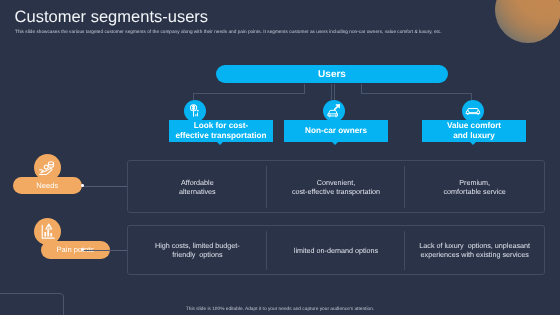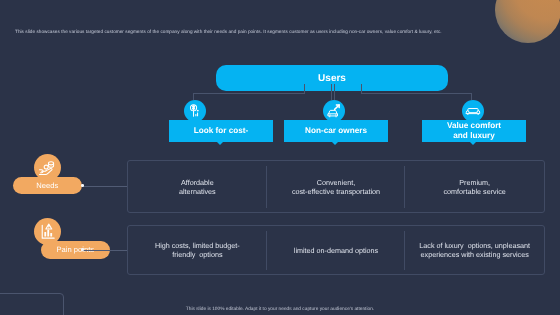--- a/index.html
+++ b/index.html
@@ -7,21 +7,21 @@
        font-family:"Liberation Sans", sans-serif;
        -webkit-font-smoothing:antialiased;text-rendering:geometricPrecision;}
   .slide{position:relative;width:560px;height:315px;background:#2b3348;overflow:hidden;transform:translateZ(0);will-change:transform;}
   .corner-circle{position:absolute;left:495px;top:-23px;width:66px;height:66px;border-radius:50%;background:radial-gradient(circle at 78% 16%, #c78a4f 0%, #bf8752 42%, #ab8157 60%, #8e7a62 74%, #6d6e6f 86%, #4c5470 95%, #3d4560 100%);}
   .title{position:absolute;left:14.6px;top:8.2px;font-size:16.5px;font-weight:400;color:#f2f4f8;letter-spacing:0px;}
   .subtitle{position:absolute;left:15px;top:28.6px;font-size:4.72px;color:#c8cddb;white-space:nowrap;letter-spacing:0.02px;}
   .footer{position:absolute;left:0;right:0;top:307px;text-align:center;font-size:4.8px;color:#c0c6d4;}
   .brm{position:absolute;left:-30px;top:293px;width:92px;height:40px;border:1px solid #4b556e;border-radius:4px;}
 
   
-  .users-bar{position:absolute;left:216px;top:65px;width:232px;height:26px;border-radius:10px;
+  .users-bar{position:absolute;left:216px;top:65px;width:232px;height:18px;border-radius:10px;
      background:#05b3f2;display:flex;align-items:center;justify-content:center;}
   .users-bar span{font-size:10px;font-weight:bold;color:#ffffff;}
   .conn{position:absolute;background:#49546d;}
   .cat{position:absolute;width:104px;height:22px;background:#05b3f2;
        display:flex;flex-direction:column;align-items:center;justify-content:center;}
   .cat span{font-size:8.2px;font-weight:bold;color:#ffffff;line-height:9.6px;text-align:center;display:block;}
   .cat span i{display:block;font-style:normal;}
   .cat .arrow{position:absolute;left:50%;top:22px;margin-left:-3.8px;width:0;height:0;
        border-left:3.8px solid transparent;border-right:3.8px solid transparent;border-top:3.6px solid #05b3f2;}
   .cicon{position:absolute;width:22px;height:22px;border-radius:50%;background:#05b3f2;
@@ -41,20 +41,21 @@
      display:flex;align-items:center;justify-content:center;}
   .bline{position:absolute;height:1px;background:#515b74;}
   .bdot{position:absolute;width:2.6px;height:2.6px;border-radius:50%;background:#f5f7fa;}
 </style>
 </head>
 <body>
 
 <div class="slide">
   <div class="corner-circle"></div>
   <div class="brm"></div>
+  <div class="title">Customer segments-users</div>
   <div class="subtitle">This slide showcases the various targeted customer segments of the company along with their needs and pain points. It segments customer as users including non-car owners, value comfort &amp; luxury, etc.</div>
   <div class="footer">This slide is 100% editable. Adapt it to your needs and capture your audience's attention.</div>
 
   <div class="users-bar">
     <span>Users</span>
   </div>
 
   <div class="conn" style="left:304px;top:84px;width:1px;height:9px;"></div>
   <div class="conn" style="left:192.5px;top:92.5px;width:112px;height:1px;"></div>
   <div class="conn" style="left:192.5px;top:92.5px;width:1px;height:7px;"></div>
@@ -75,20 +76,21 @@
       <g fill="#ffffff">
         <rect x="19.6" y="28.2" width="2.5" height="5.4" rx="0.6"></rect>
         <rect x="23.6" y="24.9" width="2.5" height="8.7" rx="0.6"></rect>
         <circle cx="25.4" cy="20.2" r="2.1"></circle>
       </g>
     </svg>
   </div>
   <div class="cat" style="left:145px;top:120px;margin-left:24px;">
     <span>
         <i>Look for cost-</i>
+        <i>effective transportation</i>
       </span>
     <i class="arrow"></i>
   </div>
 
   <div class="cicon" style="left:322.5px;top:99.5px;">
     <svg viewBox="0 0 40 40" width="17" height="17">
       <g fill="none" stroke="#ffffff" stroke-width="2.3" stroke-linecap="round" stroke-linejoin="round">
         <path d="M8.6 27.6 L11 21.4 a2.6 2.6 0 0 1 2.4-1.7 h10.2 a2.6 2.6 0 0 1 2.4 1.7 l2.2 6.2"></path>
         <path d="M7.8 27.8 h21.6 v5.0 h-21.6 z"></path>
         <path d="M11.2 33.2 v1.8 M26 33.2 v1.8"></path>

